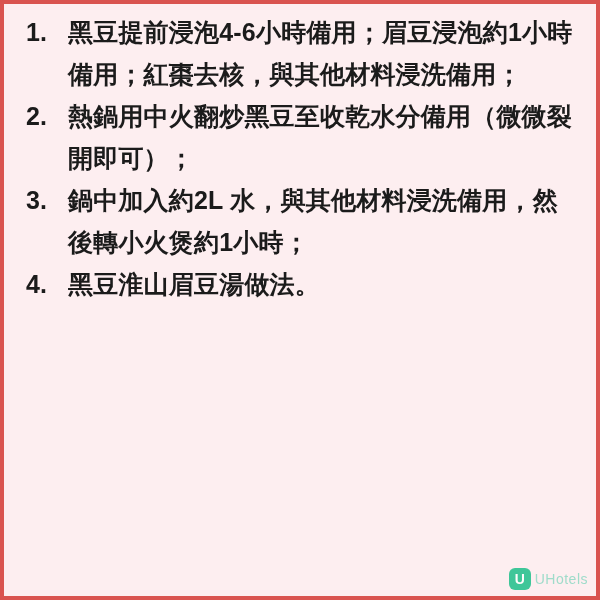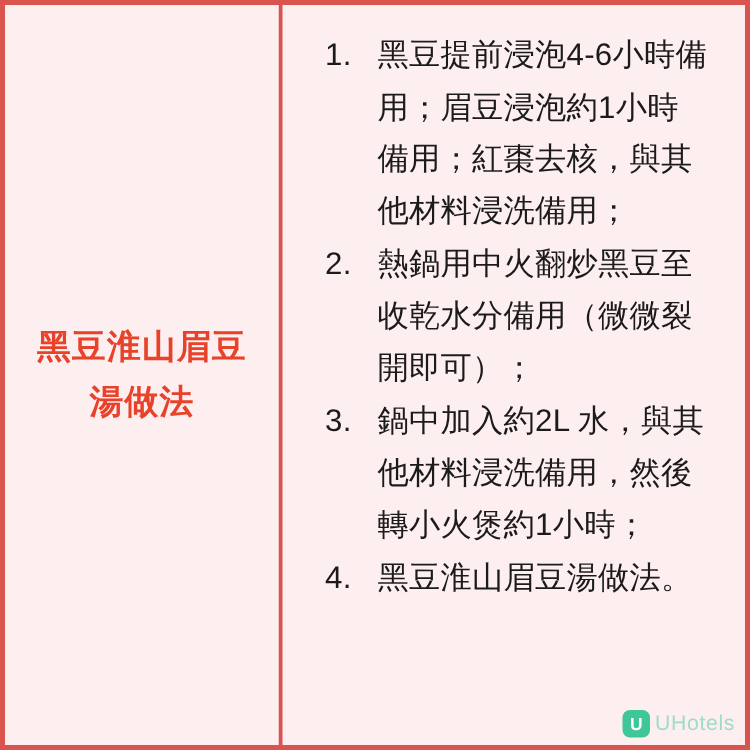--- a/index.html
+++ b/index.html
@@ -48,24 +48,25 @@
   }
 
   .right-panel {
     box-sizing: border-box;
     flex: 1 1 auto;
     padding: 8px 16px 8px 18px;
     overflow: hidden;
   }
 
   ol.steps {
-    margin: 12px;
+    margin: 0;
     padding: 0 0 0 4px;
     list-style: none;
     counter-reset: stepcount;
+    font-weight: bold;
   }
 
   ol.steps > li {
     counter-increment: stepcount;
     position: relative;
     padding-left: 42px;
     color: #1b1b1b;
     font-size: 25px;
     line-height: 1.66;
     margin-bottom: 1px;
@@ -104,33 +105,30 @@
     font-size: 14px;
     font-weight: bold;
     display: flex;
     align-items: center;
     justify-content: center;
     font-family: "Liberation Sans", sans-serif;
   }
 
   .wm-text {
     color: #8fd9c4;
-    font-size: 17px;
+    font-size: 14px;
     letter-spacing: 0.5px;
     font-family: "Liberation Sans", sans-serif;
   }
 </style>
 </head>
 <body>
 
 <div class="card">
 
-  <div class="left-panel">
-    <div class="title">黑豆淮山眉豆湯做法</div>
-  </div>
 
   <div class="right-panel">
     <ol class="steps">
       <li>黑豆提前浸泡4-6小時備用；眉豆浸泡約1小時備用；紅棗去核，與其他材料浸洗備用；</li>
       <li>熱鍋用中火翻炒黑豆至收乾水分備用（微微裂開即可）；</li>
       <li>鍋中加入約2L 水，與其他材料浸洗備用，然後轉小火煲約1小時；</li>
       <li>黑豆淮山眉豆湯做法。</li>
     </ol>
   </div>
 

